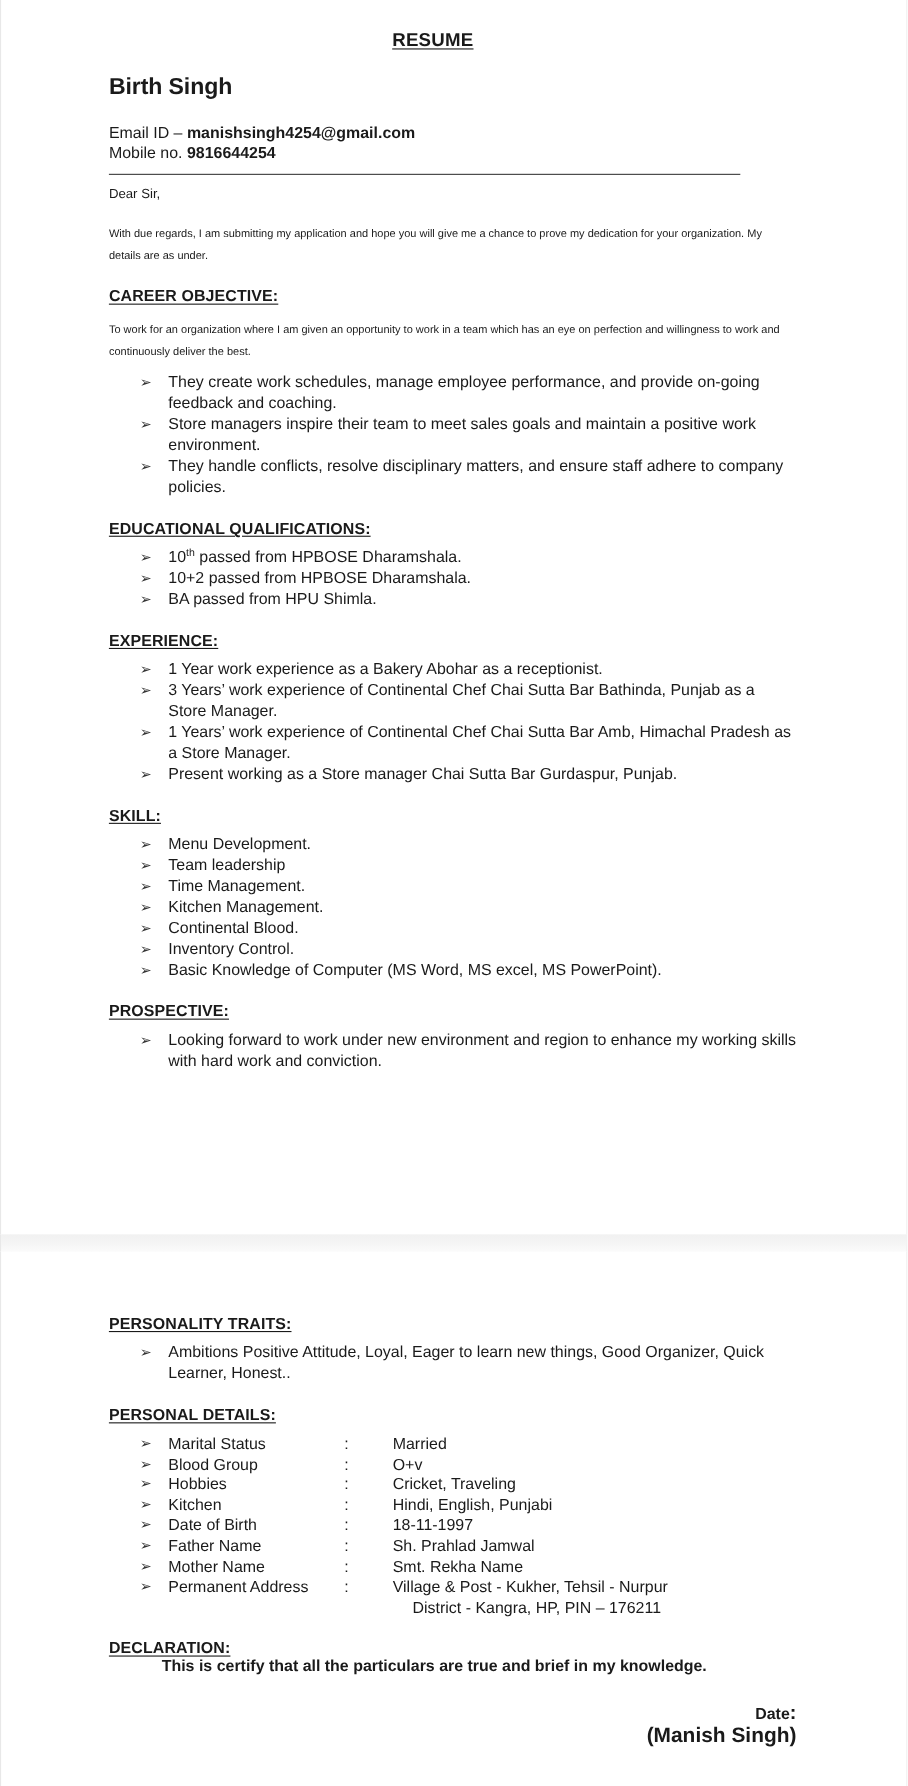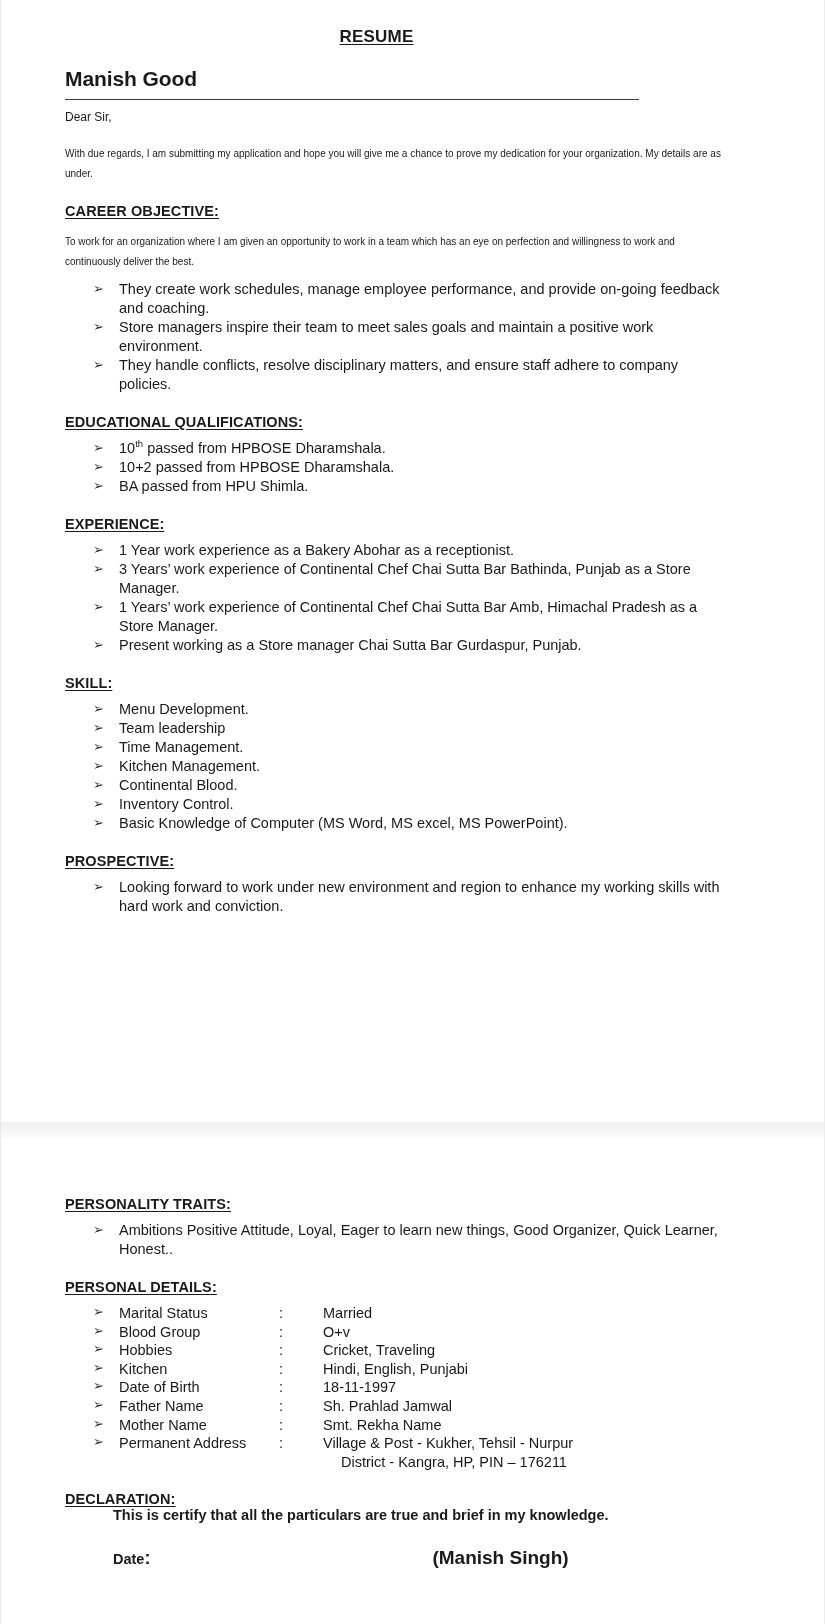--- a/index.html
+++ b/index.html
@@ -32,21 +32,21 @@
     height: 16px;
     background: linear-gradient(to bottom, #f1f1f1 0%, #f4f4f4 45%, #fbfbfb 100%);
     border-left: 1px solid #e8e8e8;
     border-right: 1px solid #ececec;
     box-sizing: border-box;
   }
   .page-2 {
     height: 486px;
   }
   .content {
-    padding-left: 64px;
+    padding-left: 98px;
     padding-right: 100px;
   }
 
   
   .resume-title {
     text-align: center;
     font-size: 17px;
     font-weight: bold;
     text-decoration: underline;
     text-underline-offset: 2px;
@@ -148,20 +148,21 @@
   .decl-text {
     margin-left: 48px;
     font-size: 14.5px;
     font-weight: bold;
   }
   .sign-row {
     margin-top: 24px;
     margin-left: 48px;
     display: flex;
     align-items: flex-end;
+    flex-direction: column;
   }
   .date-label {
     font-size: 14.5px;
     font-weight: bold;
   }
   .date-label .big-colon { font-size: 18px; }
   .sign-name {
     margin-left: 282px;
     font-size: 19px;
     font-weight: bold;
@@ -170,22 +171,26 @@
 </head>
 <body>
 
 <div class="doc">
 
   <div class="page page-1">
     <div class="content">
 
       <div class="resume-title">RESUME</div>
 
-      <div class="name">Manish Good</div>
-
+      <div class="name">Birth Singh</div>
+
+      <div class="contact">
+        <div><span>Email ID – </span><b>manishsingh4254@gmail.com</b></div>
+        <div><span>Mobile no. </span><b>9816644254</b></div>
+      </div>
 
       <hr class="rule">
 
       <div class="salutation">Dear Sir,</div>
 
       <div class="para">With due regards, I am submitting my application and hope you will give me a chance to prove my dedication for your organization. My details are as under.</div>
 
       <div class="section-head">CAREER OBJECTIVE:</div>
       <div class="para below-head">To work for an organization where I am given an opportunity to work in a team which has an eye on perfection and willingness to work and continuously deliver the best.</div>
 

